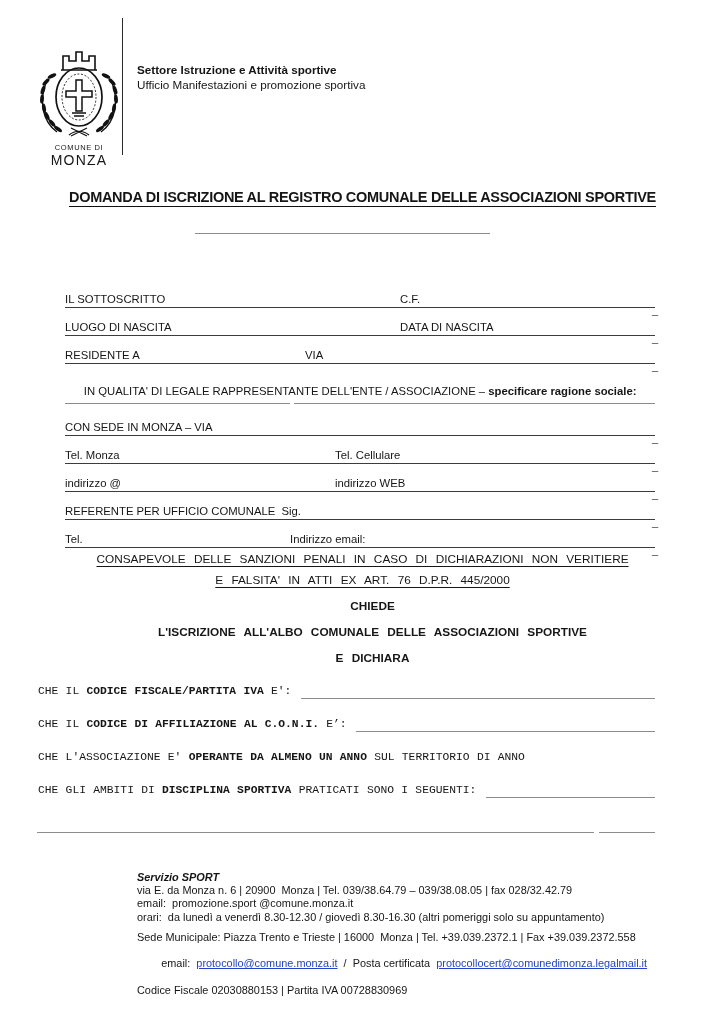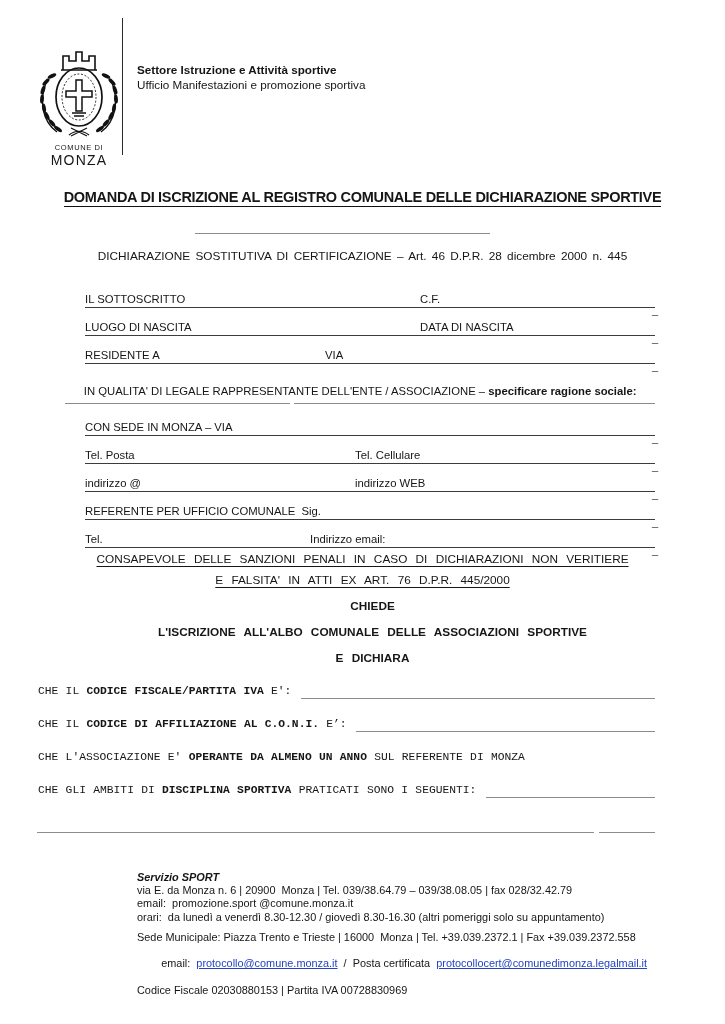--- a/index.html
+++ b/index.html
@@ -18,21 +18,21 @@
   .title-wrap{position:absolute;left:0;top:188px;width:100%;text-align:center;}
   .doc-title{display:inline-block;font-weight:bold;font-size:14.5px;letter-spacing:-0.3px;
     border-bottom:1.7px solid #111;padding-bottom:1px;}
   .subtitle{position:absolute;left:0;top:213px;width:100%;text-align:center;
     font-style:italic;font-size:11.2px;}
   .subtitle-rule{position:absolute;left:195px;top:233px;width:295px;border-top:1.4px solid #8c8c8c;}
   .declaration{position:absolute;left:0;top:249px;width:100%;text-align:center;
     font-size:11.8px;word-spacing:2px;}
   
   .form-block{position:absolute;left:65px;top:289px;width:590px;font-size:11.3px;}
-  .frow{position:relative;height:18px;margin-bottom:9px;border-bottom:1.7px solid #3c3c3c;white-space:pre-wrap;margin-left:20px;}
+  .frow{position:relative;height:18px;margin-bottom:9px;border-bottom:1.7px solid #3c3c3c;white-space:pre-wrap;}
   .frow .l1{position:absolute;left:0;bottom:2px;}
   .frow .l2{position:absolute;bottom:2px;}
   .wrapdash{position:absolute;right:-3px;bottom:-9px;font-size:11px;color:#3c3c3c;}
   .ftext{position:relative;height:18px;margin-top:1px;margin-bottom:0;white-space:pre-wrap;}
   .ftext .b{font-weight:bold;}
   .gap-line{display:flex;margin-top:12px;height:2px;}
   .gap-line .seg{border-top:1.4px solid #8c8c8c;}
   .frow.first-after-line{margin-top:12px;}
   
   .center-block{position:absolute;left:0;top:552px;width:100%;text-align:center;}
@@ -99,24 +99,23 @@
   </div>
 
   <div class="header-divider"></div>
 
   <div class="dept">
     <div class="b">Settore Istruzione e Attività sportive</div>
     <div>Ufficio Manifestazioni e promozione sportiva</div>
   </div>
 
   <div class="title-wrap">
-    <span class="doc-title">DOMANDA DI ISCRIZIONE AL REGISTRO COMUNALE DELLE DICHIARAZIONE SPORTIVE</span>
+    <span class="doc-title">DOMANDA DI ISCRIZIONE AL REGISTRO COMUNALE DELLE ASSOCIAZIONI SPORTIVE</span>
   </div>
   <div class="subtitle-rule"></div>
-  <div class="declaration">DICHIARAZIONE SOSTITUTIVA DI CERTIFICAZIONE – Art. 46 D.P.R. 28 dicembre 2000 n. 445</div>
 
   <div class="form-block">
 
     <div class="frow">
       <span class="l1">IL SOTTOSCRITTO</span>
       <span class="l2" style="left:335px">C.F.</span>
       <span class="wrapdash">_</span>
     </div>
 
     <div class="frow">
@@ -140,21 +139,21 @@
       <span style="width:4px"></span>
       <span class="seg" style="flex:1"></span>
     </div>
 
     <div class="frow first-after-line">
       <span class="l1">CON SEDE IN MONZA – VIA</span>
       <span class="wrapdash">_</span>
     </div>
 
     <div class="frow">
-      <span class="l1">Tel. Posta</span>
+      <span class="l1">Tel. Monza</span>
       <span class="l2" style="left:270px">Tel. Cellulare</span>
       <span class="wrapdash">_</span>
     </div>
 
     <div class="frow">
       <span class="l1">indirizzo @</span>
       <span class="l2" style="left:270px">indirizzo WEB</span>
       <span class="wrapdash">_</span>
     </div>
 
@@ -179,21 +178,21 @@
   </div>
 
   <div class="statements">
     <div class="stmt">
       <span>CHE IL </span><span class="b">CODICE FISCALE/PARTITA IVA</span><span> E': </span><span class="fill"></span>
     </div>
     <div class="stmt">
       <span>CHE IL </span><span class="b">CODICE DI AFFILIAZIONE AL C.O.N.I.</span><span> E’: </span><span class="fill"></span>
     </div>
     <div class="stmt">
-      <span>CHE L'ASSOCIAZIONE E' </span><span class="b">OPERANTE DA ALMENO UN ANNO</span><span> SUL REFERENTE DI MONZA</span>
+      <span>CHE L'ASSOCIAZIONE E' </span><span class="b">OPERANTE DA ALMENO UN ANNO</span><span> SUL TERRITORIO DI ANNO</span>
     </div>
     <div class="stmt">
       <span>CHE GLI AMBITI DI </span><span class="b">DISCIPLINA SPORTIVA</span><span> PRATICATI SONO I SEGUENTI: </span><span class="fill"></span>
     </div>
   </div>
 
   <div class="cont-line">
     <span class="seg" style="width:557px"></span>
     <span style="width:5px"></span>
     <span class="seg" style="flex:1"></span>

